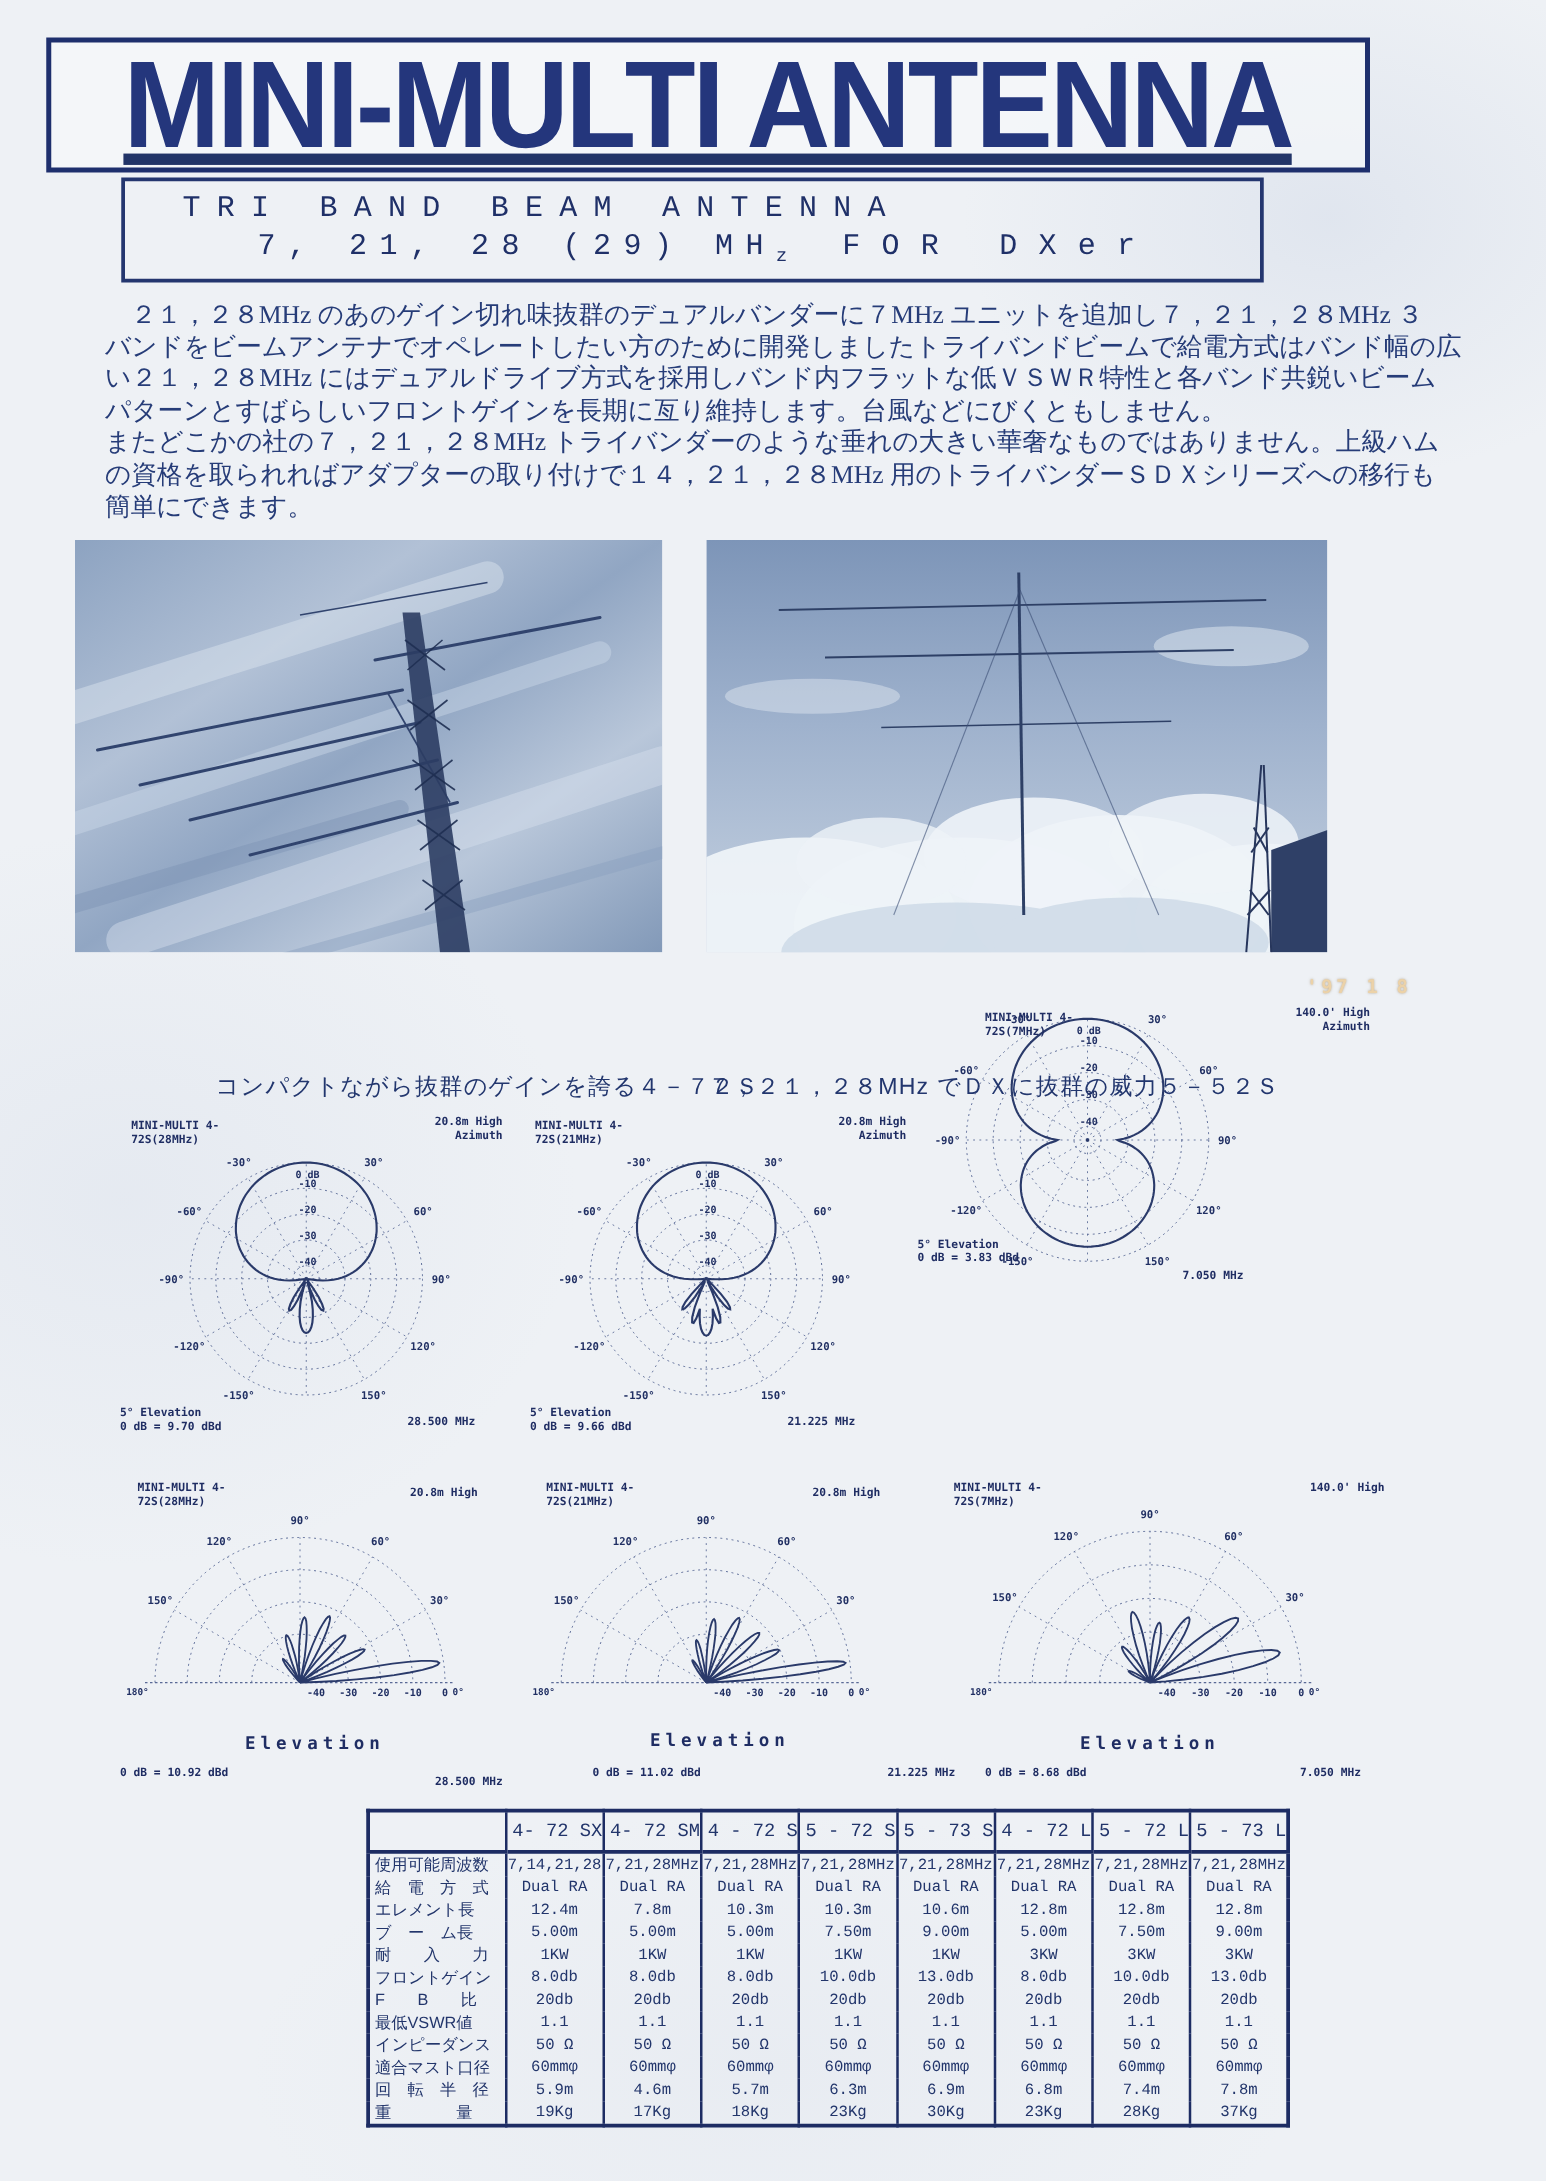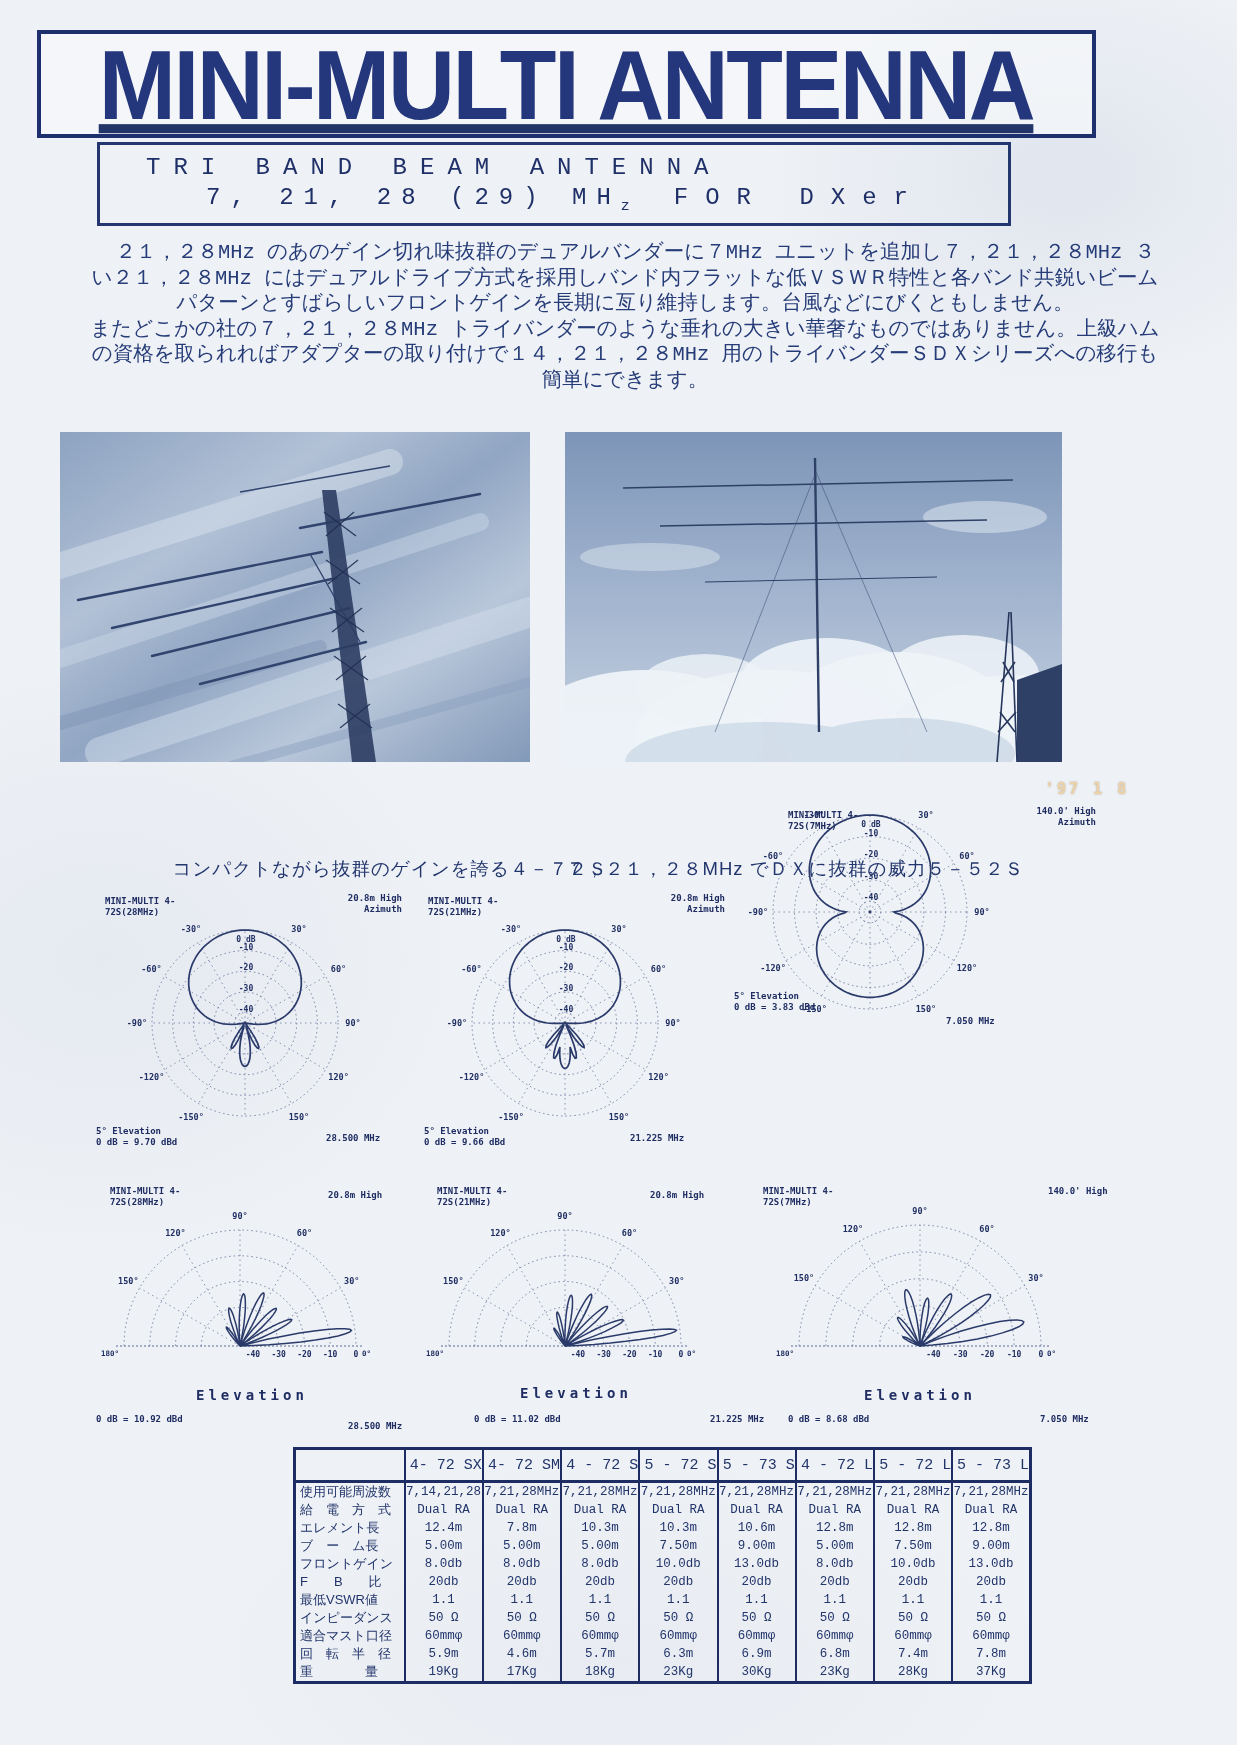--- a/index.html
+++ b/index.html
@@ -15,22 +15,22 @@
     display:flex;align-items:center;justify-content:center;background:rgba(248,250,252,.6);text-decoration:underline;}
   .title-box h1{margin:0;font-size:76px;font-weight:bold;letter-spacing:-2px;white-space:nowrap;
     color:#24367c;transform:scale(1.22,1.3);}
   .sub-box{position:absolute;left:97px;top:142px;width:908px;height:78px;border:3px solid #24366f;}
   .sub1{margin:9px 0 0 46px;font:24px "Liberation Mono",monospace;letter-spacing:13px;color:#1f3068;white-space:nowrap;}
   .sub2{margin:3px 0 0 106px;font:24px "Liberation Mono",monospace;letter-spacing:10px;color:#1f3068;white-space:nowrap;}
   .sub2 sub{font-size:62%;letter-spacing:0;}
   .sub2 .gap{display:inline-block;width:44px;}
   .sub2 .right{letter-spacing:17px;}
   
-  .intro{position:absolute;left:84px;top:240px;width:1082px;font-family:Liberation Mono, monospace;
-    font-size:20.5px;line-height:25.6px;color:#263c78;text-align:center;}
+  .intro{position:absolute;left:84px;top:240px;width:1082px;font-family:Liberation Serif, serif;
+    font-size:20.5px;line-height:25.6px;color:#263c78;}
   .intro div{white-space:pre;}
   
   .photo{position:absolute;overflow:hidden;}
   .photo svg{display:block;}
   .timestamp{position:absolute;left:1045px;top:780px;font:bold 15px "DejaVu Sans Mono",monospace;
     color:#ecd2a8;letter-spacing:3px;text-shadow:0 0 2px rgba(120,90,40,.5);}
   .caption{position:absolute;top:856px;font-size:18.5px;color:#22366e;text-align:center;
     font-family:"Liberation Sans",sans-serif;letter-spacing:1px;}
   
   .chart-svg{position:absolute;}
@@ -58,20 +58,21 @@
     <h1>MINI-MULTI ANTENNA</h1>
   </div>
 
   <div class="sub-box">
     <div class="sub1">TRI BAND BEAM ANTENNA</div>
     <div class="sub2"><span style="display:inline">7, 21, 28 (29) MH</span><sub>z</sub><span class="gap"></span><span class="right" style="display:inline">FOR DXer</span></div>
   </div>
 
   <div class="intro">
     <div>　２１，２８MHz のあのゲイン切れ味抜群のデュアルバンダーに７MHz ユニットを追加し７，２１，２８MHz ３</div>
+    <div>バンドをビームアンテナでオペレートしたい方のために開発しましたトライバンドビームで給電方式はバンド幅の広</div>
     <div>い２１，２８MHz にはデュアルドライブ方式を採用しバンド内フラットな低ＶＳＷＲ特性と各バンド共鋭いビーム</div>
     <div>パターンとすばらしいフロントゲインを長期に亙り維持します。台風などにびくともしません。</div>
     <div>またどこかの社の７，２１，２８MHz トライバンダーのような垂れの大きい華奢なものではありません。上級ハム</div>
     <div>の資格を取られればアダプターの取り付けで１４，２１，２８MHz 用のトライバンダーＳＤＸシリーズへの移行も</div>
     <div>簡単にできます。</div>
   </div>
 
   <div class="photo" style="left:60px;top:432px;width:470px;height:330px;">
     <svg width="470" height="330" viewBox="0 0 470 330">
       <defs>
@@ -476,20 +477,31 @@
           <td>5.00m</td>
           <td>5.00m</td>
           <td>5.00m</td>
           <td>7.50m</td>
           <td>9.00m</td>
           <td>5.00m</td>
           <td>7.50m</td>
           <td>9.00m</td>
         </tr>
         <tr>
+          <th>耐　　入　　力</th>
+          <td>1KW</td>
+          <td>1KW</td>
+          <td>1KW</td>
+          <td>1KW</td>
+          <td>1KW</td>
+          <td>3KW</td>
+          <td>3KW</td>
+          <td>3KW</td>
+        </tr>
+        <tr>
           <th>フロントゲイン</th>
           <td>8.0db</td>
           <td>8.0db</td>
           <td>8.0db</td>
           <td>10.0db</td>
           <td>13.0db</td>
           <td>8.0db</td>
           <td>10.0db</td>
           <td>13.0db</td>
         </tr>

